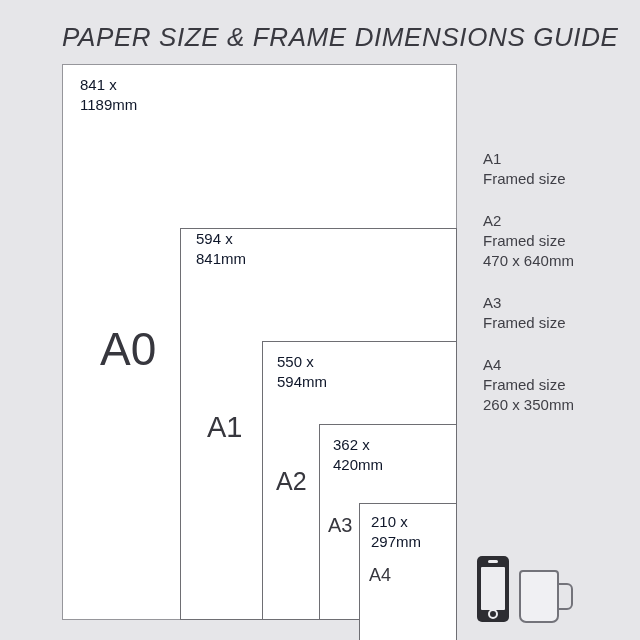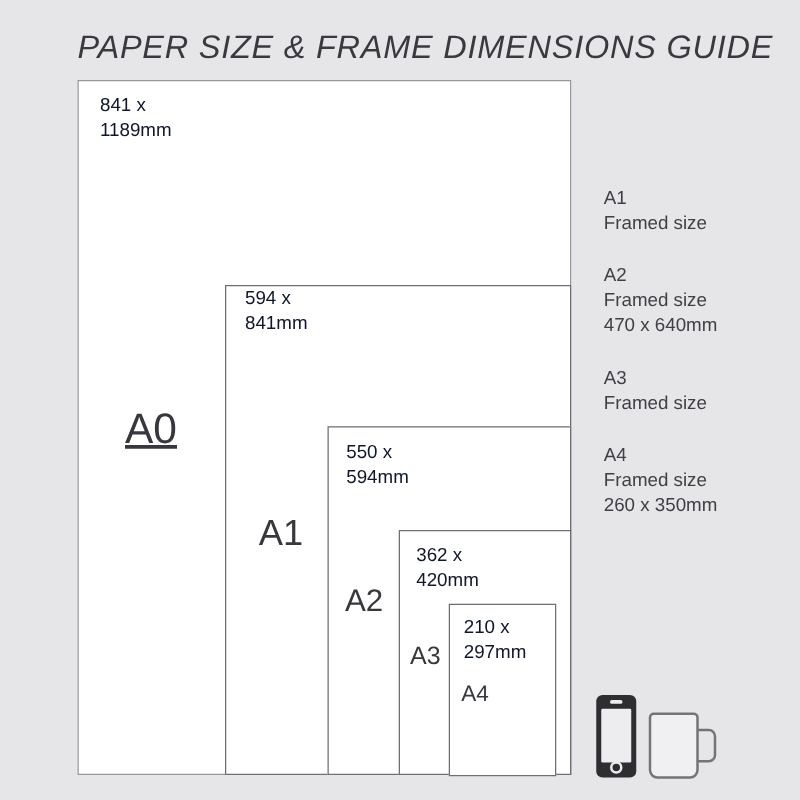--- a/index.html
+++ b/index.html
@@ -17,34 +17,34 @@
   }
   
   .paper{
     position:absolute;box-sizing:border-box;
     background:#ffffff;border:1px solid #6e6e73;
   }
   .rect-a0{left:62px;top:64px;width:395px;height:556px;border-color:#96969b;}
   .rect-a1{left:180px;top:228px;width:277px;height:392px;}
   .rect-a2{left:262px;top:341px;width:195px;height:279px;}
   .rect-a3{left:319px;top:424px;width:138px;height:196px;}
-  .rect-a4{left:359px;top:483px;width:86px;height:138px;}
+  .rect-a4{left:359px;top:503px;width:98px;height:138px;}
 
   .dims{
     position:absolute;font-size:15px;line-height:20px;color:#0f172a;
     white-space:nowrap;
   }
   .rect-a0 .dims{left:17px;top:10px;}
   .rect-a1 .dims{left:15px;top:0;}
   .rect-a2 .dims{left:14px;top:10px;}
   .rect-a3 .dims{left:13px;top:10px;}
   .rect-a4 .dims{left:11px;top:8px;}
 
   .letter{position:absolute;color:#37373e;line-height:1;}
-  .rect-a0 .letter{left:37px;top:261px;font-size:34px;text-decoration:underline;}
+  .rect-a0 .letter{left:37px;top:261px;font-size:46px;}
   .rect-a1 .letter{left:26px;top:184px;font-size:29px;}
   .rect-a2 .letter{left:13px;top:127px;font-size:25px;}
   .rect-a3 .letter{left:8px;top:90px;font-size:20px;}
   .rect-a4 .letter{left:9px;top:62px;font-size:18px;}
 
   
   .legend{position:absolute;left:483px;top:149px;width:150px;}
   .legend-entry{margin:0 0 22px 0;font-size:15px;line-height:20px;color:#3f3f46;}
   .legend-entry .entry-name{display:block;}
   .legend-entry .entry-label{display:block;}

